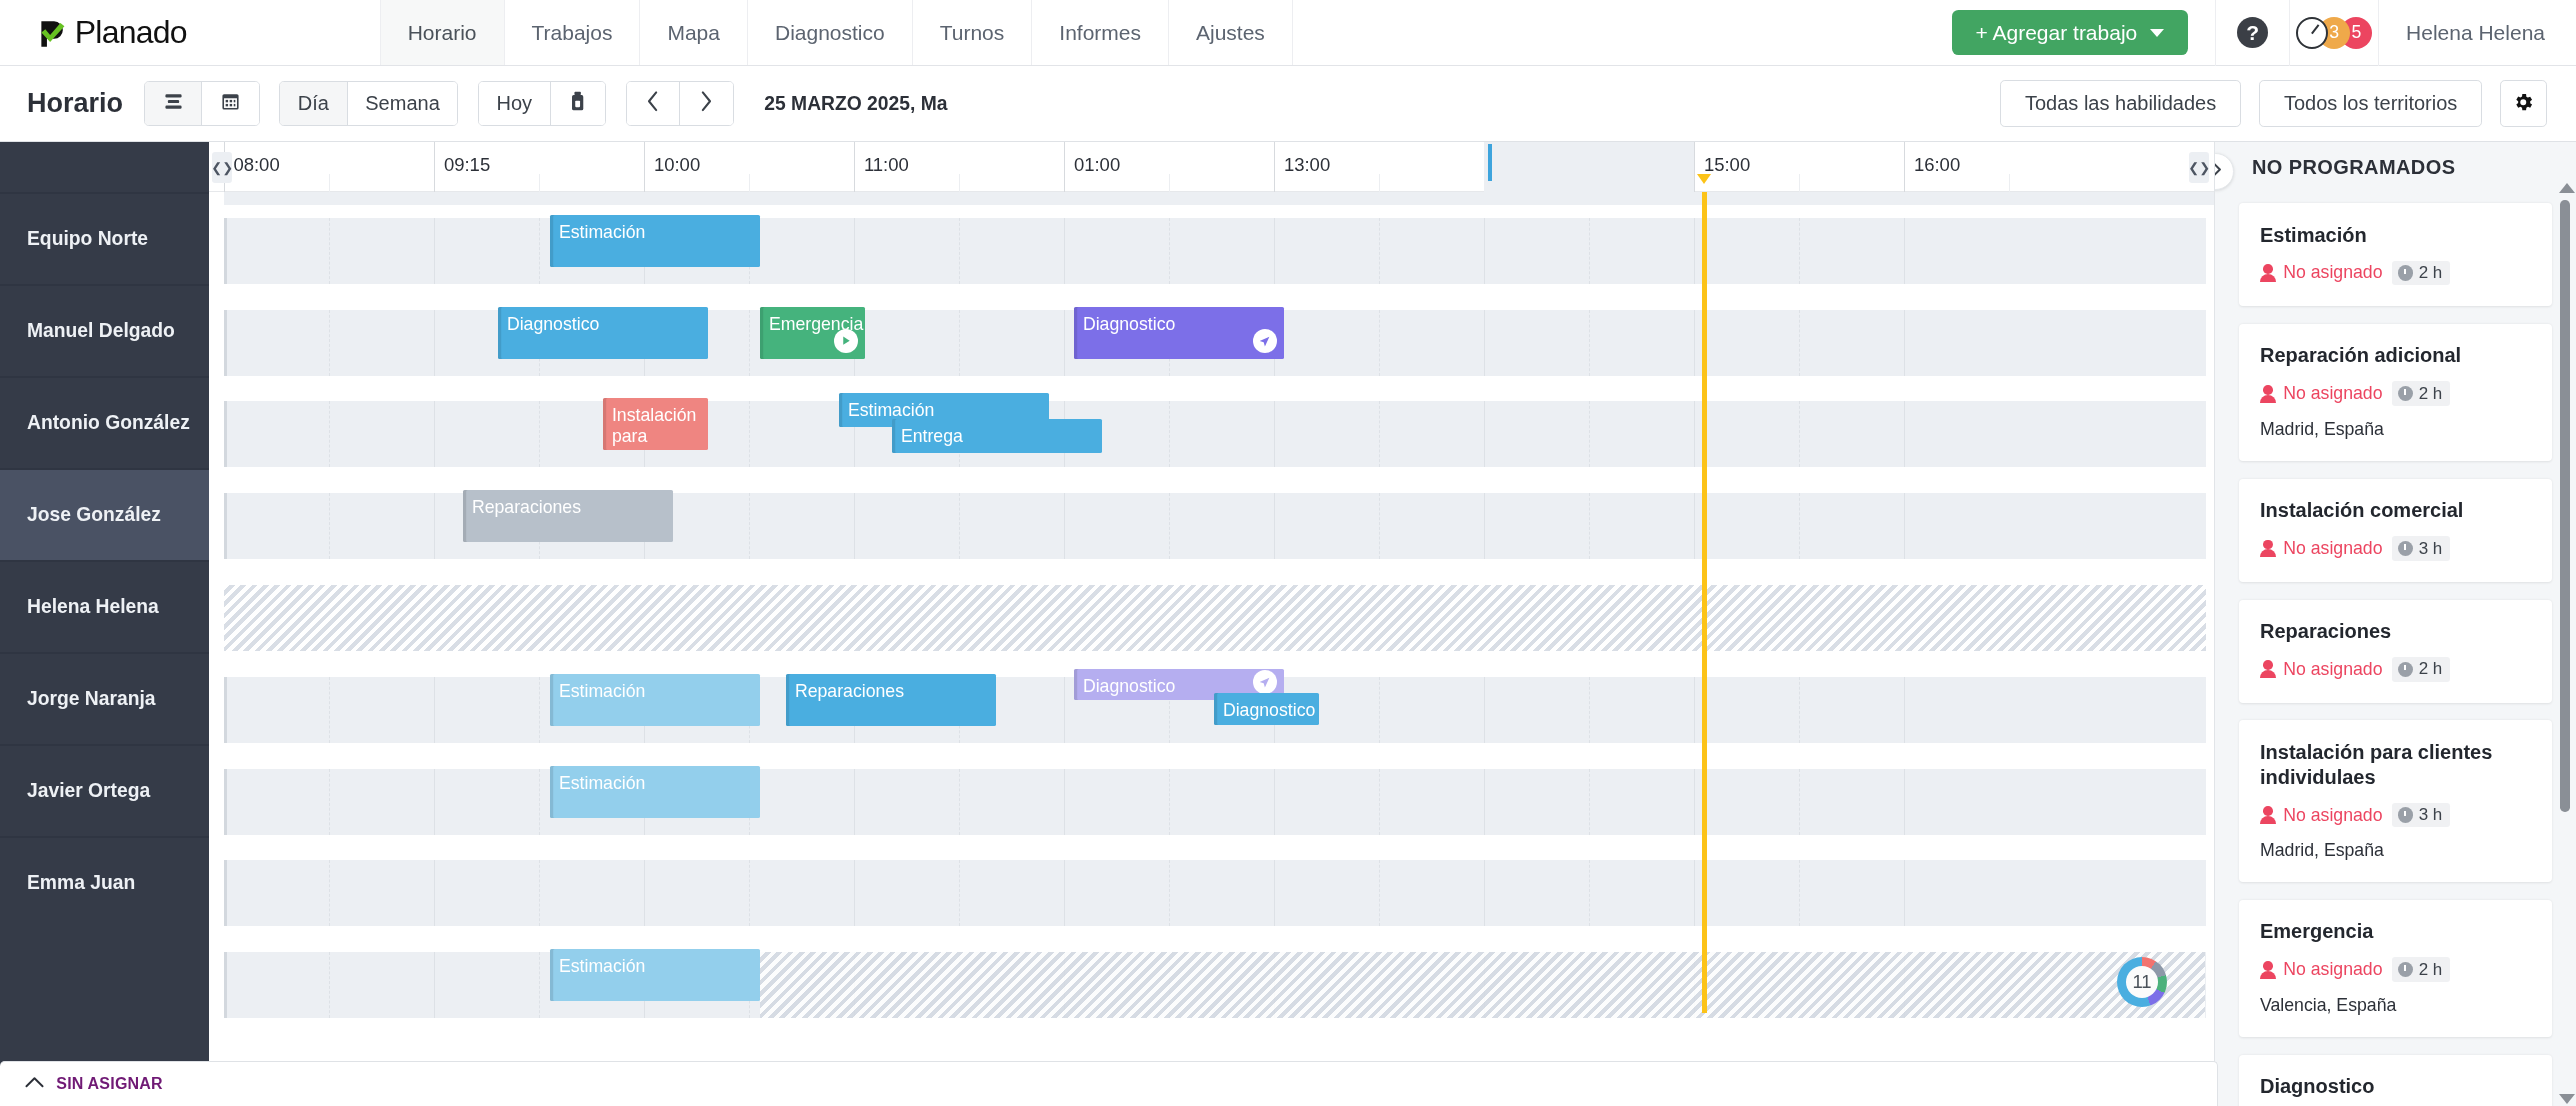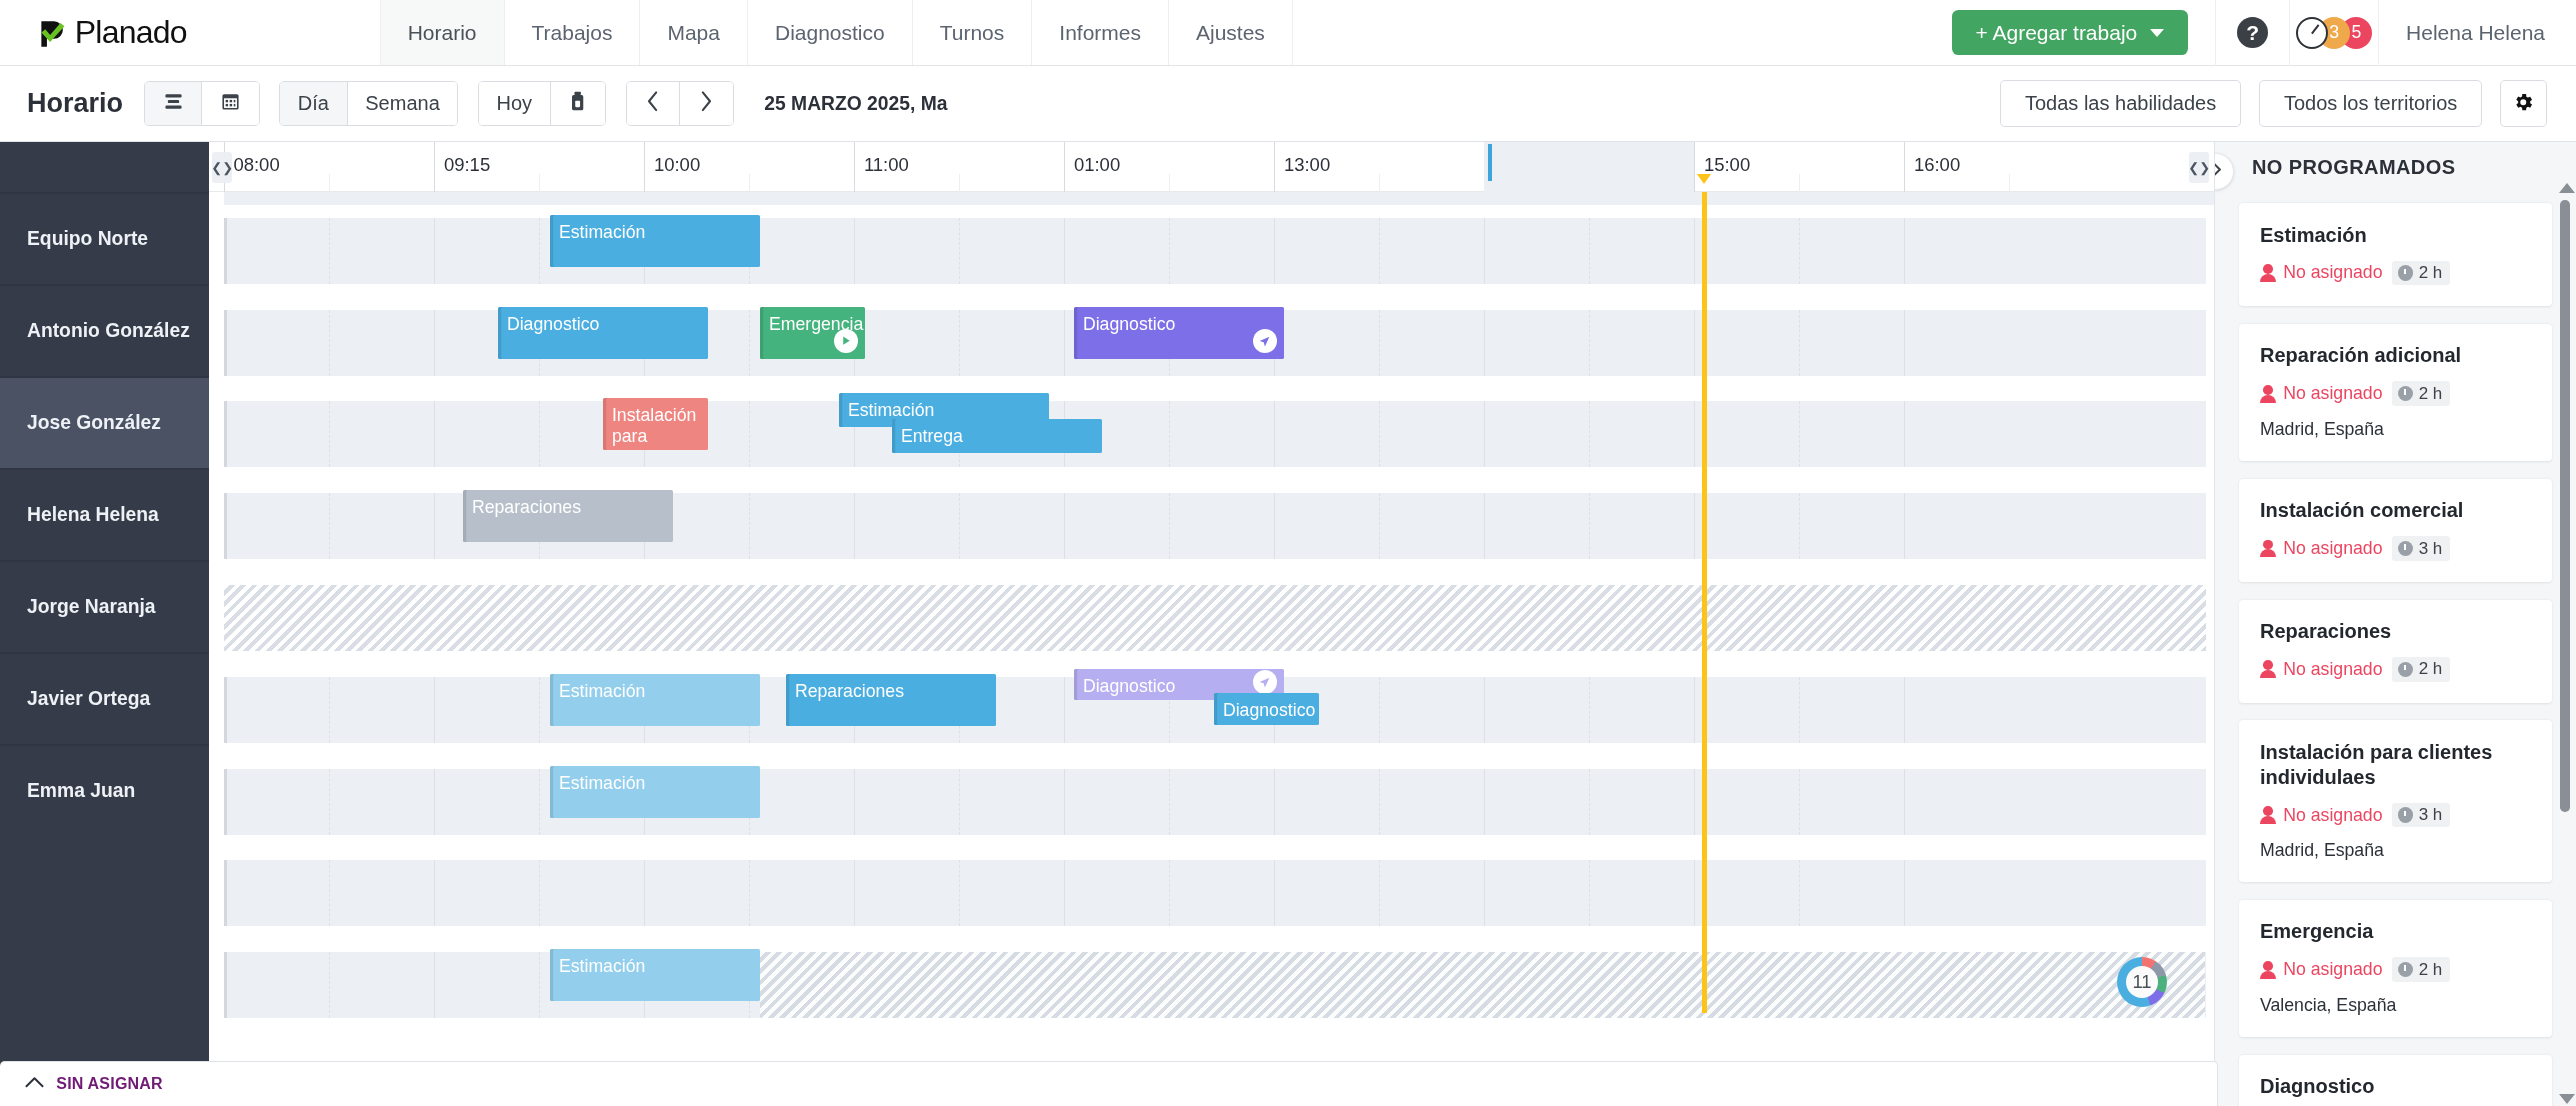--- a/index.html
+++ b/index.html
@@ -300,20 +300,23 @@
   </div>
 </div>
 
 <div class="main">
 
   <div class="resources">
     <div class="res-top"></div>
     <div id="res-list">
         <div class="res-row">
           <span>Equipo Norte</span>
+        </div>
+        <div class="res-row">
+          <span>Manuel Delgado</span>
         </div>
         <div class="res-row">
           <span>Antonio González</span>
         </div>
         <div class="res-row sel">
           <span>Jose González</span>
         </div>
         <div class="res-row">
           <span>Helena Helena</span>
         </div>

